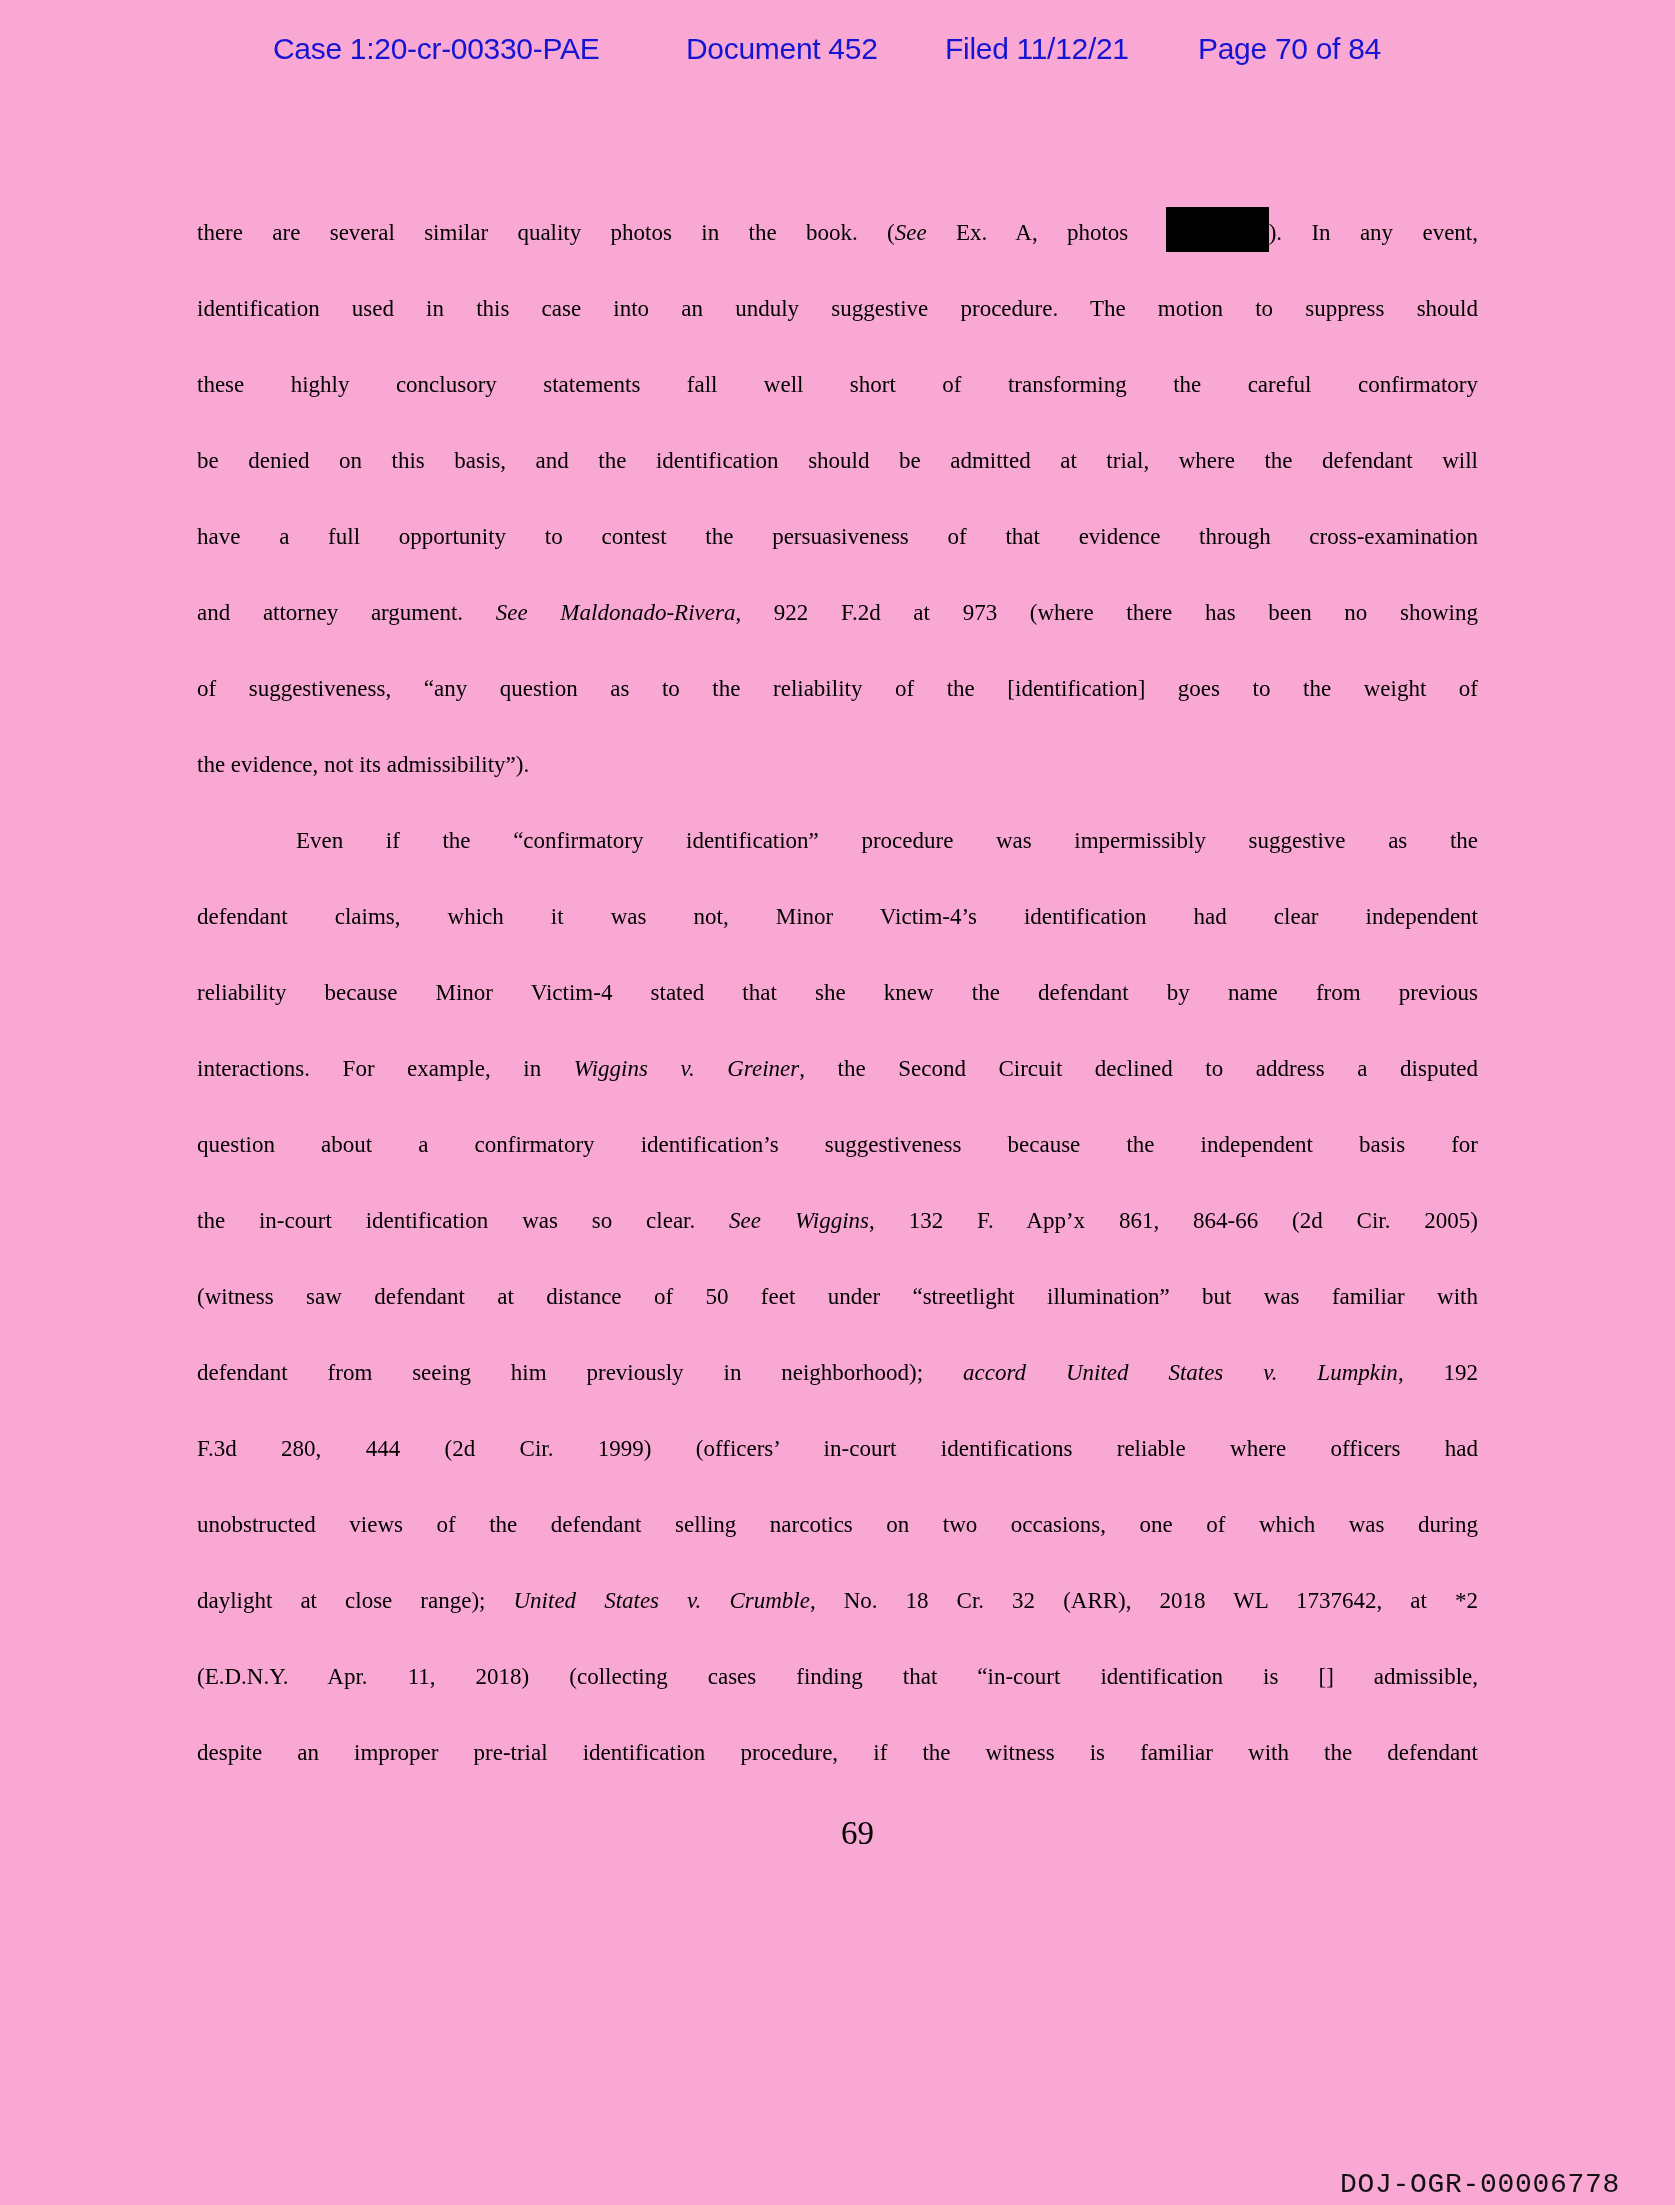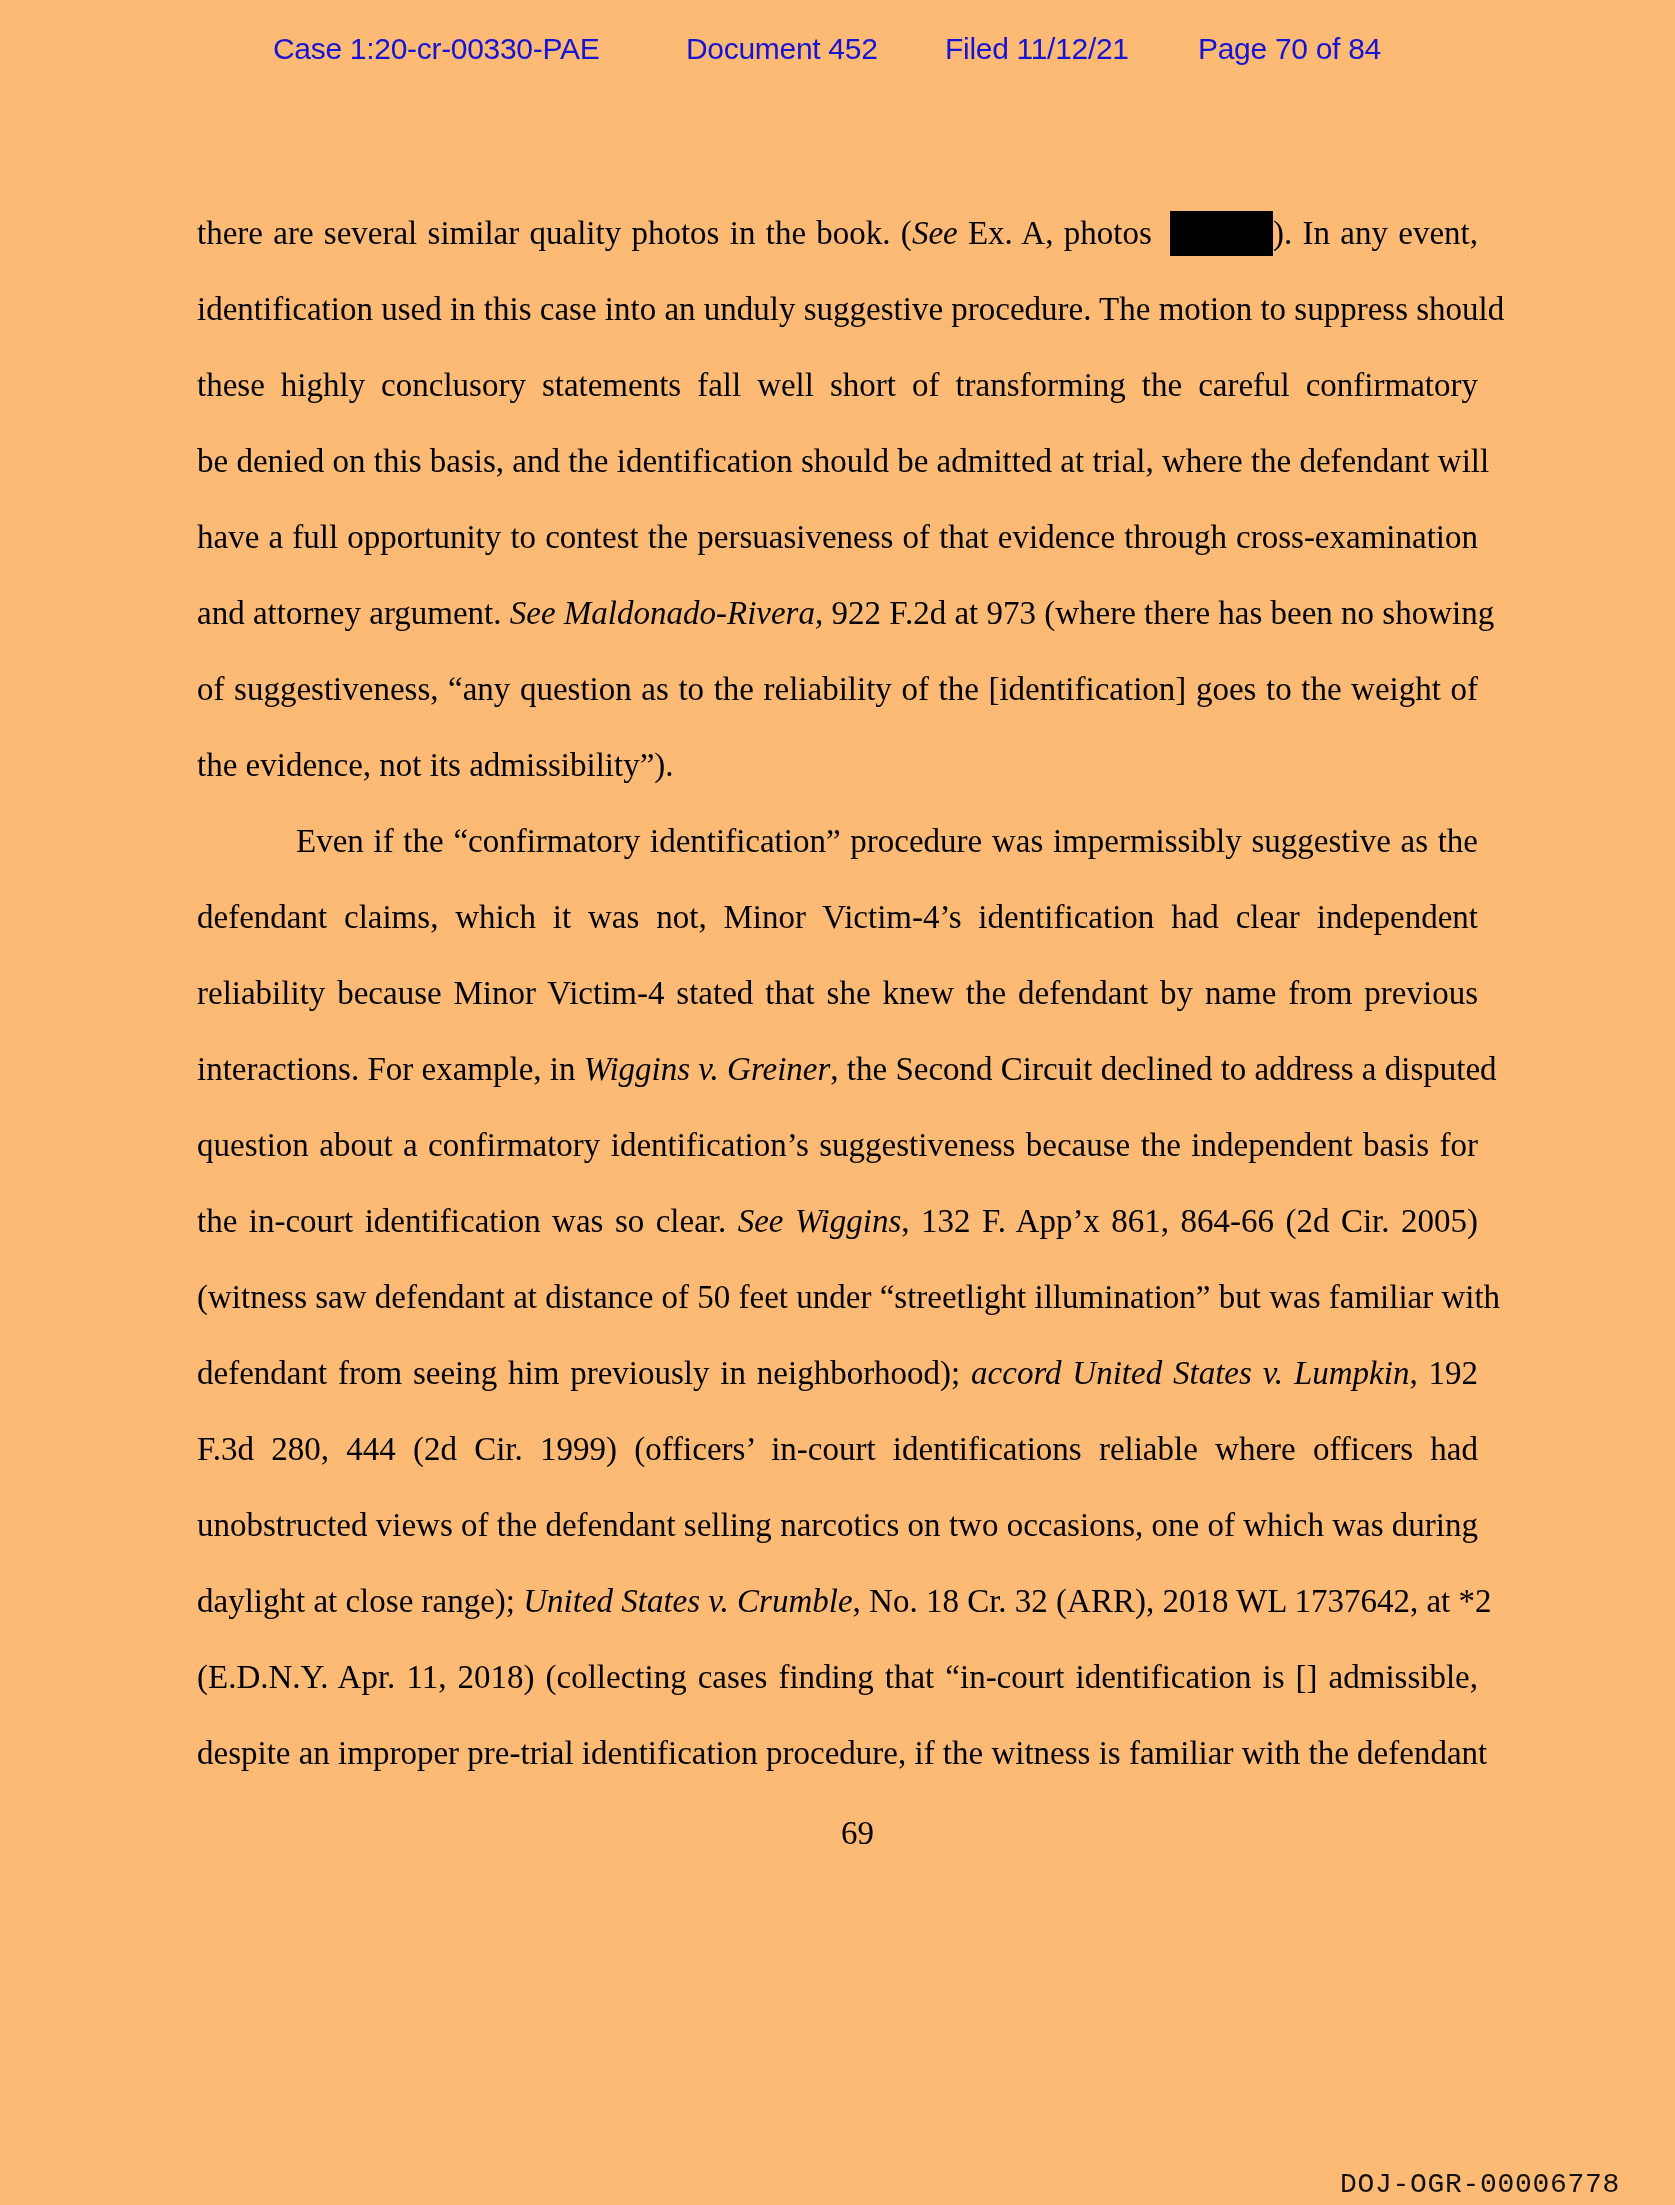--- a/index.html
+++ b/index.html
@@ -11,21 +11,21 @@
     width: 1675px;
     height: 2205px;
     position: relative;
     overflow: hidden;
   }
   .page {
     position: absolute;
     left: 0; top: 0;
     width: 1675px;
     height: 2205px;
-    background: #fdba74;
+    background: #f9a8d4;
   }
   .ecf-header {
     position: absolute;
     left: 273px;
     top: 32px;
     height: 37px;
     display: flex;
     align-items: baseline;
     font-family: "Liberation Sans", sans-serif;
     font-size: 30px;
@@ -37,21 +37,21 @@
   .ecf-header .seg-case { width: 413px; }
   .ecf-header .seg-doc  { width: 259px; }
   .ecf-header .seg-filed{ width: 253px; }
 
   .body-text {
     position: absolute;
     left: 197px;
     top: 195px;
     width: 1281px;
     font-family: "Liberation Serif", serif;
-    font-size: 33px;
+    font-size: 23px;
     line-height: 76px;
     color: #000000;
     text-align: justify;
   }
   .line {
     display: block;
     text-align: justify;
     text-align-last: justify;
     white-space: nowrap;
     height: 76px;

